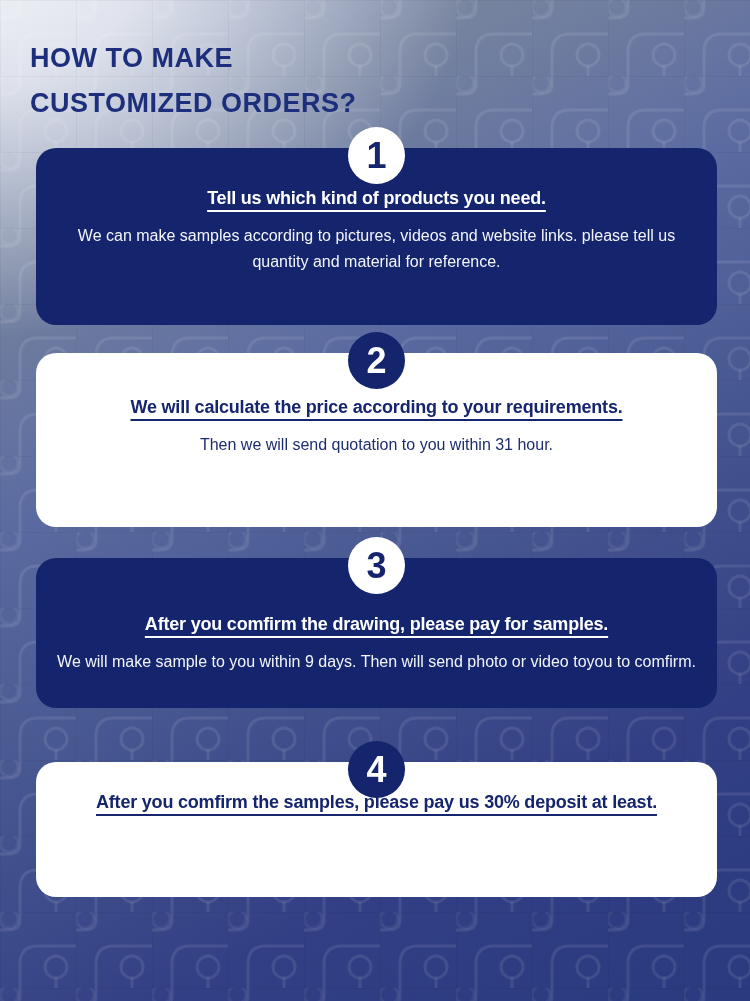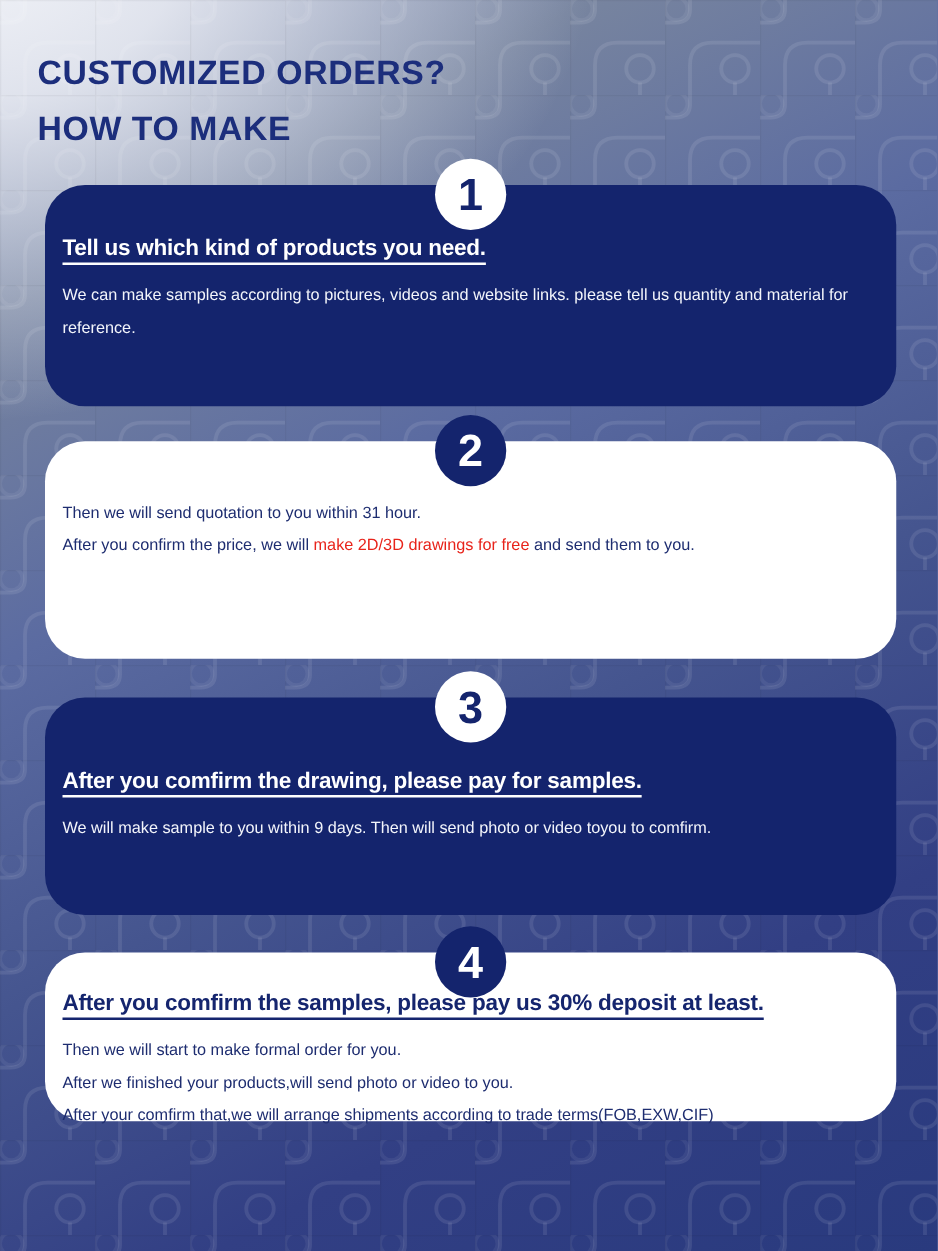--- a/index.html
+++ b/index.html
@@ -33,31 +33,32 @@
     font-size: 27px;
     font-weight: bold;
     letter-spacing: 0.5px;
     line-height: 45px;
   }
 
   .card {
     position: absolute;
     left: 36px;
     width: 681px;
-    border-radius: 32px;
+    border-radius: 20px;
     padding-left: 14px;
     padding-right: 14px;
     z-index: 1;
+    text-align: center;
   }
   .card.dark  { background: #14246d; color: #ffffff; }
   .card.light { background: #ffffff; color: #1e2d70; }
 
   .card-1 { top: 148px; height: 177px; padding-top: 40px; }
   .card-2 { top: 353px; height: 174px; padding-top: 44px; }
-  .card-3 { top: 558px; height: 174px; padding-top: 56px; }
+  .card-3 { top: 558px; height: 150px; padding-top: 56px; }
   .card-4 { top: 762px; height: 135px; padding-top: 30px; }
 
   .badge {
     position: absolute;
     left: 348px;
     width: 57px;
     height: 57px;
     border-radius: 50%;
     display: flex;
     align-items: center;
@@ -81,21 +82,21 @@
     white-space: nowrap;
     text-decoration: underline;
     text-decoration-thickness: 2px;
     text-underline-offset: 6px;
     margin-bottom: 14px;
   }
   .card.dark  .card-heading { color: #ffffff; }
   .card.light .card-heading { color: #15256e; }
 
   .card-body p {
-    font-size: 13px;
+    font-size: 16px;
     line-height: 26px;
   }
   .card.dark  .card-body p { color: #f3f5fb; }
   .card.light .card-body p { color: #1e2d70; }
   .nowrap { white-space: nowrap; }
 
   .highlight-red { color: #e8231a; }
 </style>
 </head>
 <body>
@@ -112,59 +113,54 @@
           <path d="M56 66 V76"></path>
           <path d="M0 18 H8 Q20 18 20 8 V0"></path>
           <circle cx="9" cy="7" r="9" stroke-opacity="0.06"></circle>
         </g>
       </pattern>
     </defs>
     <rect x="0" y="0" width="750" height="1001" fill="url(#monogram)"></rect>
   </svg>
 
   <div class="page-title">
+    <div>HOW TO MAKE</div>
     <div>CUSTOMIZED ORDERS?</div>
-    <div>HOW TO MAKE</div>
   </div>
 
   <div class="badge on-dark badge-1">
     <span>1</span>
   </div>
   <div class="card dark card-1">
     <div class="card-heading">Tell us which kind of products you need.</div>
     <div class="card-body">
       <p>We can make samples according to pictures, videos and website links. please tell us quantity and material for reference.</p>
     </div>
   </div>
 
   <div class="badge on-light badge-2">
     <span>2</span>
   </div>
   <div class="card light card-2">
+    <div class="card-heading">We will calculate the price according to your requirements.</div>
     <div class="card-body">
       <p class="nowrap">Then we will send quotation to you within 31 hour.</p>
-      <p class="nowrap"><span>After you confirm the price, we will </span><span class="highlight-red">make 2D/3D drawings for free</span><span> and send them to you.</span></p>
     </div>
   </div>
 
   <div class="badge on-dark badge-3">
     <span>3</span>
   </div>
   <div class="card dark card-3">
     <div class="card-heading">After you comfirm the drawing, please pay for samples.</div>
     <div class="card-body">
       <p class="nowrap">We will make sample to you within 9 days. Then will send photo or video toyou to comfirm.</p>
     </div>
   </div>
 
   <div class="badge on-light badge-4">
     <span>4</span>
   </div>
   <div class="card light card-4">
     <div class="card-heading">After you comfirm the samples, please pay us 30% deposit at least.</div>
-    <div class="card-body">
-      <p class="nowrap">Then we will start to make formal order for you.</p>
-      <p class="nowrap">After we finished your products,will send photo or video to you.</p>
-      <p class="nowrap">After your comfirm that,we will arrange shipments according to trade terms(FOB,EXW,CIF)</p>
-    </div>
   </div>
 
 </div>
 
 </body></html>

